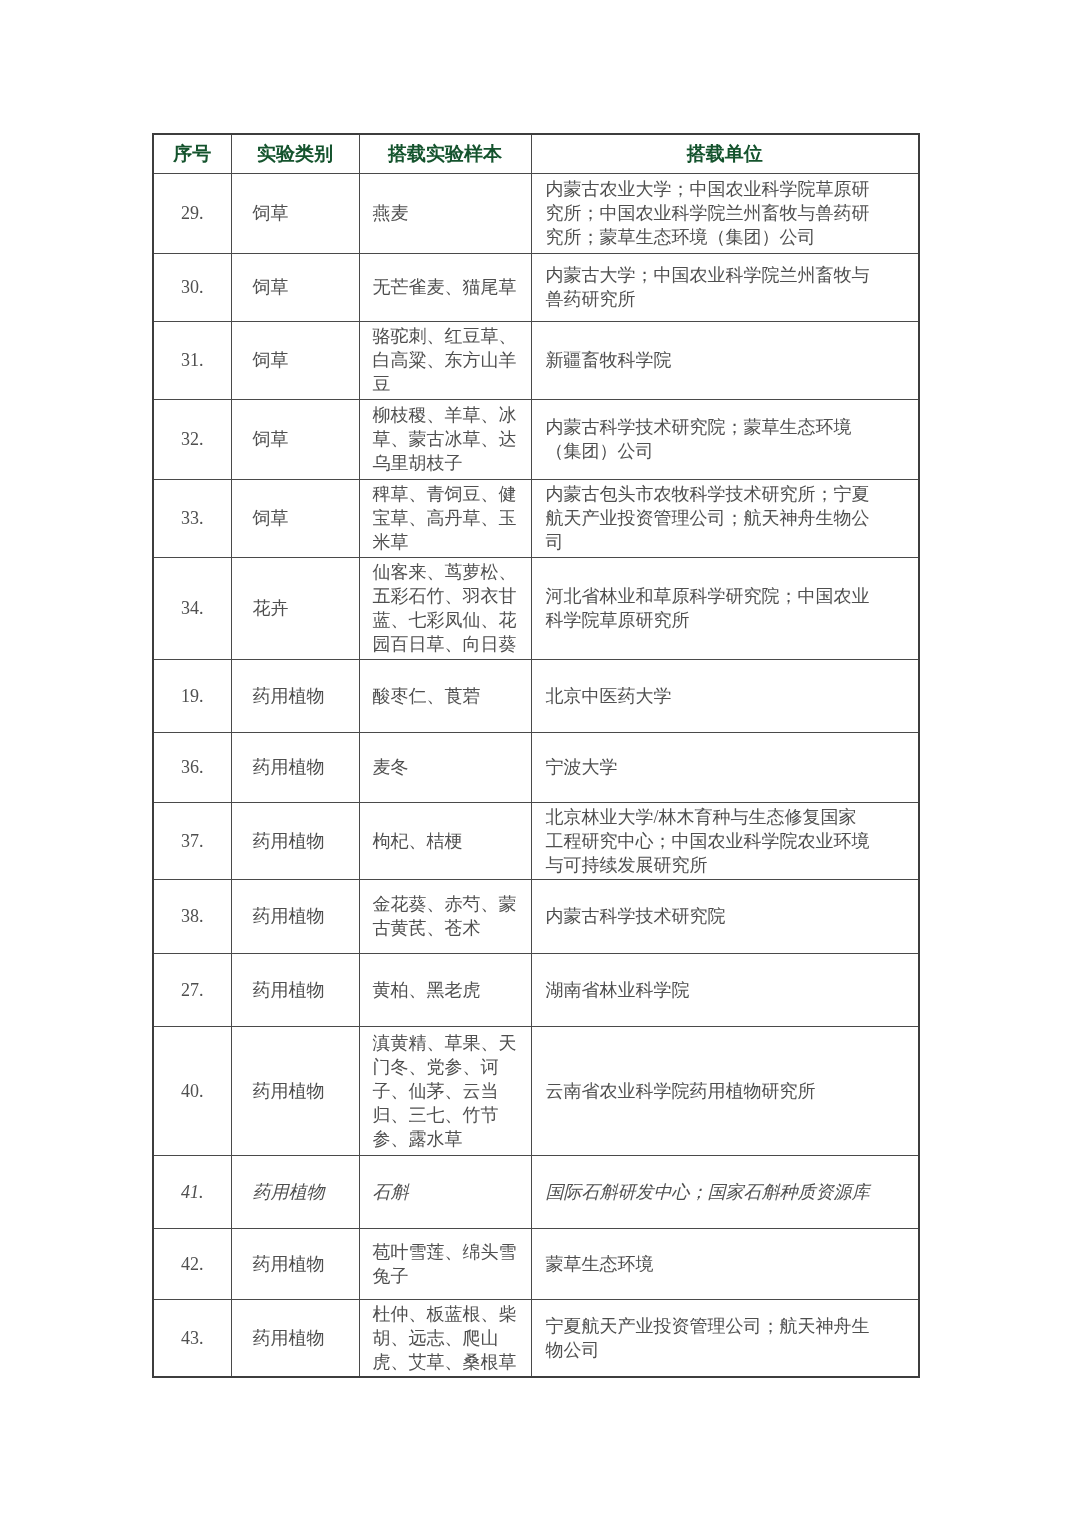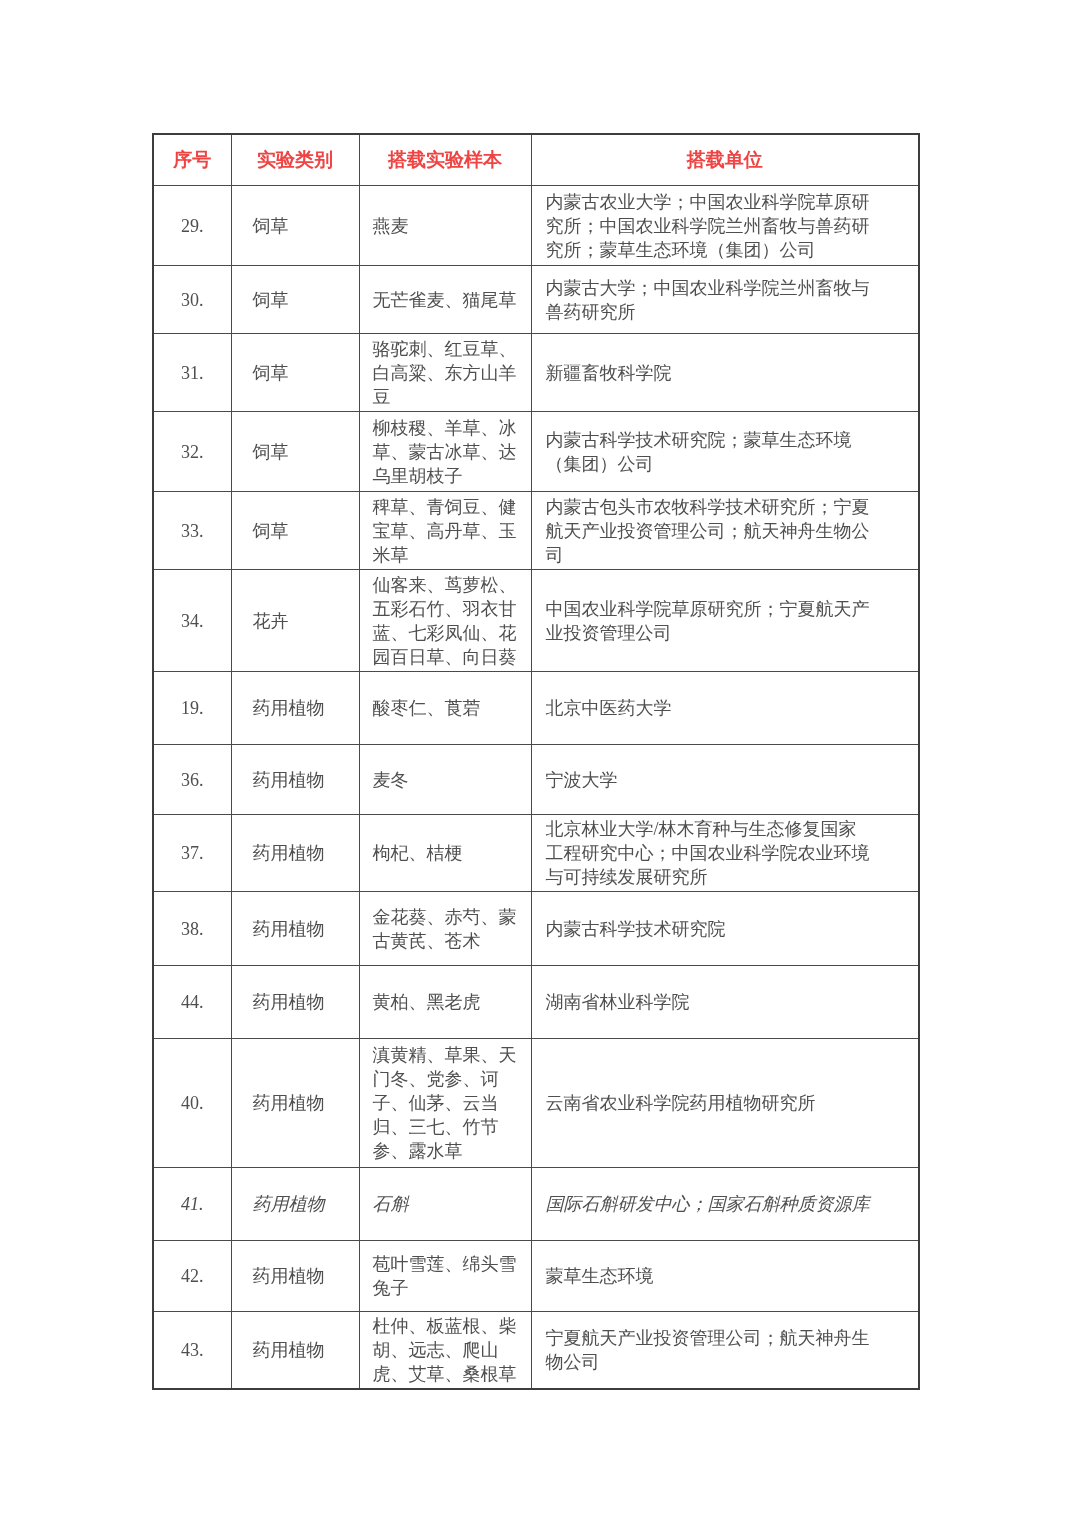--- a/index.html
+++ b/index.html
@@ -26,25 +26,25 @@
   }
   .payload-table th,
   .payload-table td {
     border: 1px solid #4a4a4a;
     box-sizing: border-box;
   }
   .payload-table th {
     font-family: "Liberation Sans", "DejaVu Sans", sans-serif;
     font-weight: bold;
     font-size: 19px;
-    color: #ef4444;
+    color: #14532d;
     height: 39px;
     text-align: center;
     vertical-align: middle;
-    padding: 12px;
+    padding: 0;
   }
   .payload-table td {
     font-size: 18px;
     line-height: 24px;
     color: #4f4f4f;
     vertical-align: middle;
     padding: 2px 0;
   }
   .payload-table td.c0 { text-align: center; }
   .payload-table td.c1 { padding-left: 21px; padding-right: 6px; }
@@ -98,21 +98,21 @@
         <tr style="height: 78px;">
           <td class="c0">33.</td>
           <td class="c1">饲草</td>
           <td class="c2">稗草、青饲豆、健宝草、高丹草、玉米草</td>
           <td class="c3">内蒙古包头市农牧科学技术研究所；宁夏航天产业投资管理公司；航天神舟生物公司</td>
         </tr>
         <tr style="height: 102px;">
           <td class="c0">34.</td>
           <td class="c1">花卉</td>
           <td class="c2">仙客来、茑萝松、五彩石竹、羽衣甘蓝、七彩凤仙、花园百日草、向日葵</td>
-          <td class="c3">中国农业科学院草原研究所；宁夏航天产业投资管理公司</td>
+          <td class="c3">河北省林业和草原科学研究院；中国农业科学院草原研究所</td>
         </tr>
         <tr style="height: 73px;">
           <td class="c0">19.</td>
           <td class="c1">药用植物</td>
           <td class="c2">酸枣仁、莨菪</td>
           <td class="c3">北京中医药大学</td>
         </tr>
         <tr style="height: 70px;">
           <td class="c0">36.</td>
           <td class="c1">药用植物</td>
@@ -125,21 +125,21 @@
           <td class="c2">枸杞、桔梗</td>
           <td class="c3">北京林业大学/林木育种与生态修复国家工程研究中心；中国农业科学院农业环境与可持续发展研究所</td>
         </tr>
         <tr style="height: 74px;">
           <td class="c0">38.</td>
           <td class="c1">药用植物</td>
           <td class="c2">金花葵、赤芍、蒙古黄芪、苍术</td>
           <td class="c3">内蒙古科学技术研究院</td>
         </tr>
         <tr style="height: 73px;">
-          <td class="c0">44.</td>
+          <td class="c0">27.</td>
           <td class="c1">药用植物</td>
           <td class="c2">黄柏、黑老虎</td>
           <td class="c3">湖南省林业科学院</td>
         </tr>
         <tr style="height: 129px;">
           <td class="c0">40.</td>
           <td class="c1">药用植物</td>
           <td class="c2">滇黄精、草果、天门冬、党参、诃子、仙茅、云当归、三七、竹节参、露水草</td>
           <td class="c3">云南省农业科学院药用植物研究所</td>
         </tr>

